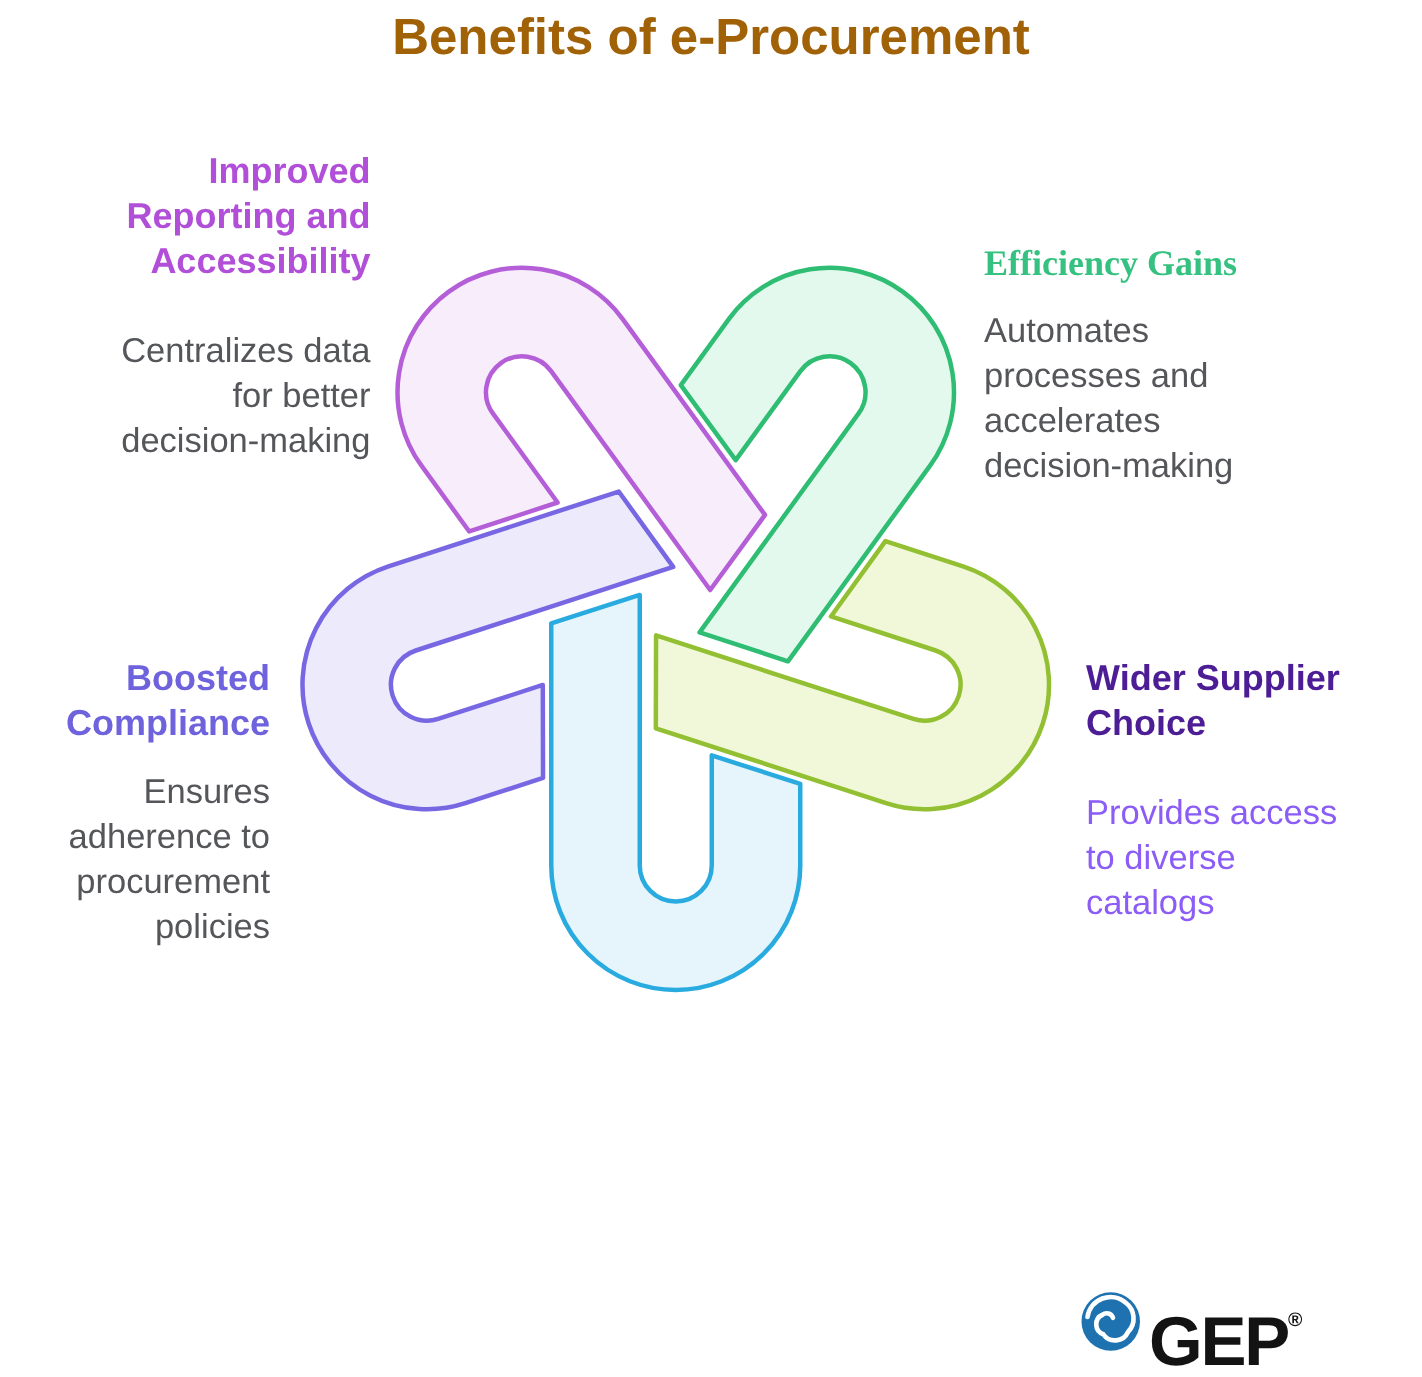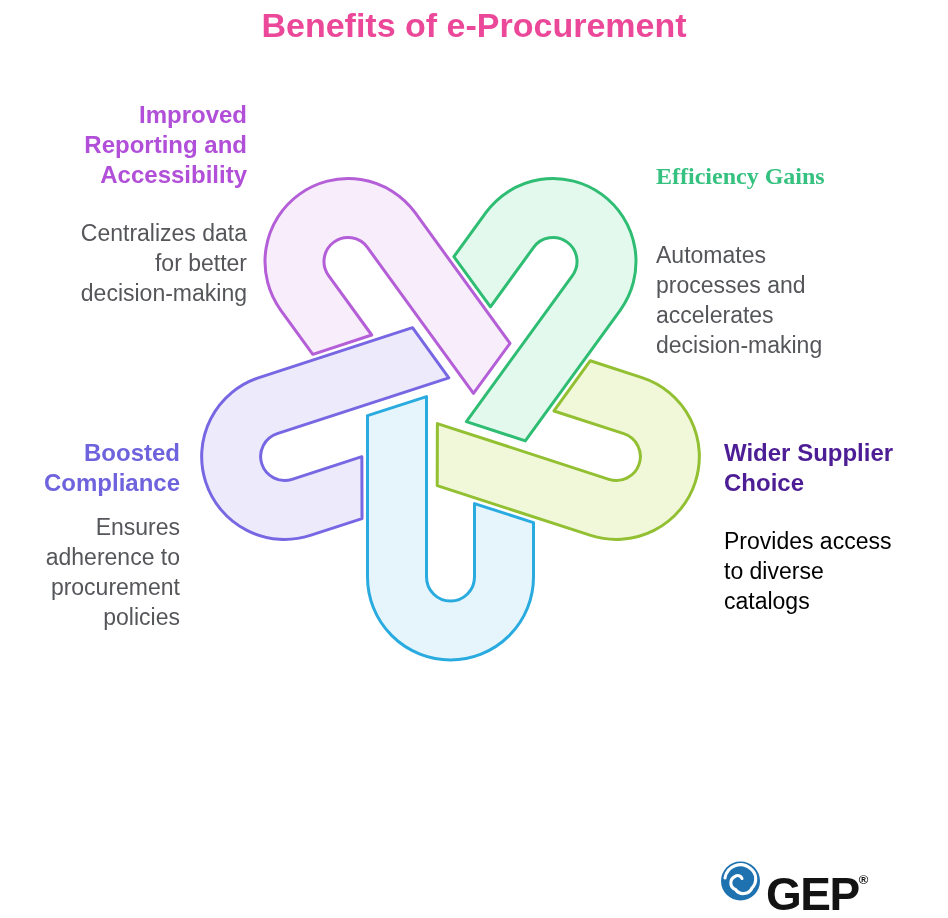--- a/index.html
+++ b/index.html
@@ -36,21 +36,21 @@
   .bb {
     position: absolute;
     font-size: 23px;
     font-weight: 400;
     line-height: 30px;
     white-space: pre-line;
   }
   .b1h { top: 100px;  right: 701px; width: 320px; text-align: right; }
   .b1b { top: 218px;  right: 701px; width: 320px; text-align: right; }
   .b2h { top: 161px;  left: 656px;  width: 260px; text-align: left; }
-  .b2b { top: 205px;  left: 656px;  width: 260px; text-align: left; margin-top: 35px; }
+  .b2b { top: 205px;  left: 656px;  width: 260px; text-align: left; }
   .b3h { top: 438px;  left: 724px;  width: 215px; text-align: left; }
   .b3b { top: 526px;  left: 724px;  width: 215px; text-align: left; }
   .b4h { top: 438px;  right: 768px; width: 215px; text-align: right; }
   .b4b { top: 512px;  right: 768px; width: 215px; text-align: right; }
   .b5h { top: 692px;  left: 310px;  width: 281px; text-align: center; }
   .b5b { top: 766px;  left: 310px;  width: 281px; text-align: center; }
   .logo {
     position: absolute;
     top: 856px;
     left: 718px;
@@ -71,21 +71,21 @@
     color: #131313;
     vertical-align: 26px;
     letter-spacing: 0;
   }
 </style>
 </head>
 <body>
 
 <div class="page">
 
-  <div class="title" style="color: #ec4899;">Benefits of e-Procurement</div>
+  <div class="title" style="color: #a16207;">Benefits of e-Procurement</div>
 
   <svg class="knot-svg" width="948" height="918" viewBox="0 0 948 918">
     <defs>
       <path id="knot-piece" d="M -83 13 L -83 174.4 A 83 83 0 0 0 83 174.4 L 83 120 L 24 101 L 24 174.4 A 24 24 0 0 1 -24 174.4 L -24 -6 L -83 13 Z" stroke-width="3" stroke-linejoin="round" stroke-linecap="round"></path>
     </defs>
     <g fill="#e6f5fc">
       <use href="#knot-piece" transform="translate(450.5 402.6) rotate(0)" stroke="#2aabe0"></use>
     </g>
     <g fill="#eceafb">
       <use href="#knot-piece" transform="translate(450.5 402.6) rotate(72)" stroke="#7767e3"></use>
@@ -109,21 +109,21 @@
 decision-making</div>
 
   <div class="bh b2h" style="color: rgb(53, 193, 127); font-family: Liberation Serif, serif;">Efficiency Gains</div>
   <div class="bb b2b" style="color: rgb(85, 86, 90);">Automates
 processes and
 accelerates
 decision-making</div>
 
   <div class="bh b3h" style="color: #4c1d95;">Wider Supplier
 Choice</div>
-  <div class="bb b3b" style="color: #000000;">Provides access
+  <div class="bb b3b" style="color: #8b5cf6;">Provides access
 to diverse
 catalogs</div>
 
   <div class="bh b4h" style="color: rgb(111, 99, 221);">Boosted
 Compliance</div>
   <div class="bb b4b" style="color: rgb(85, 86, 90);">Ensures
 adherence to
 procurement
 policies</div>
 

